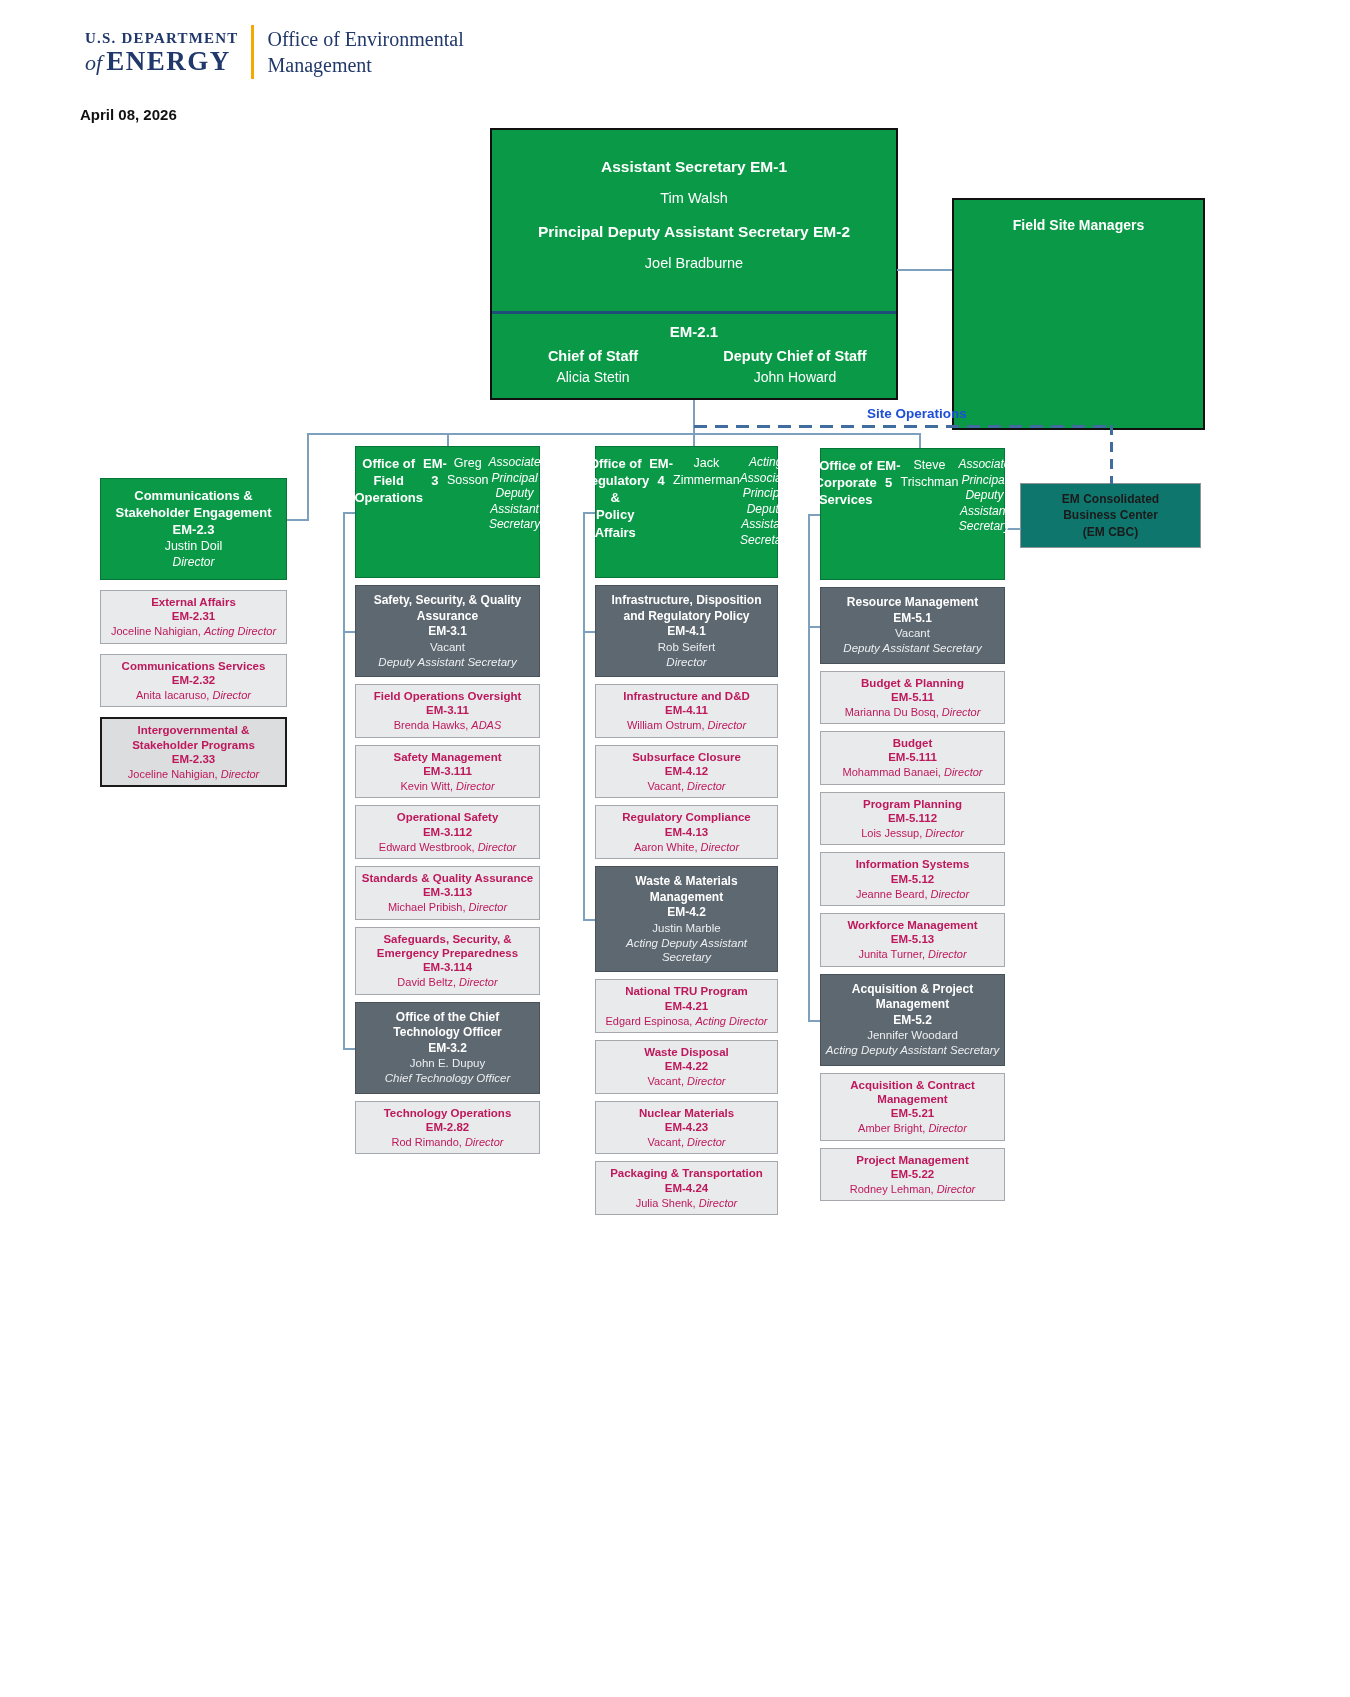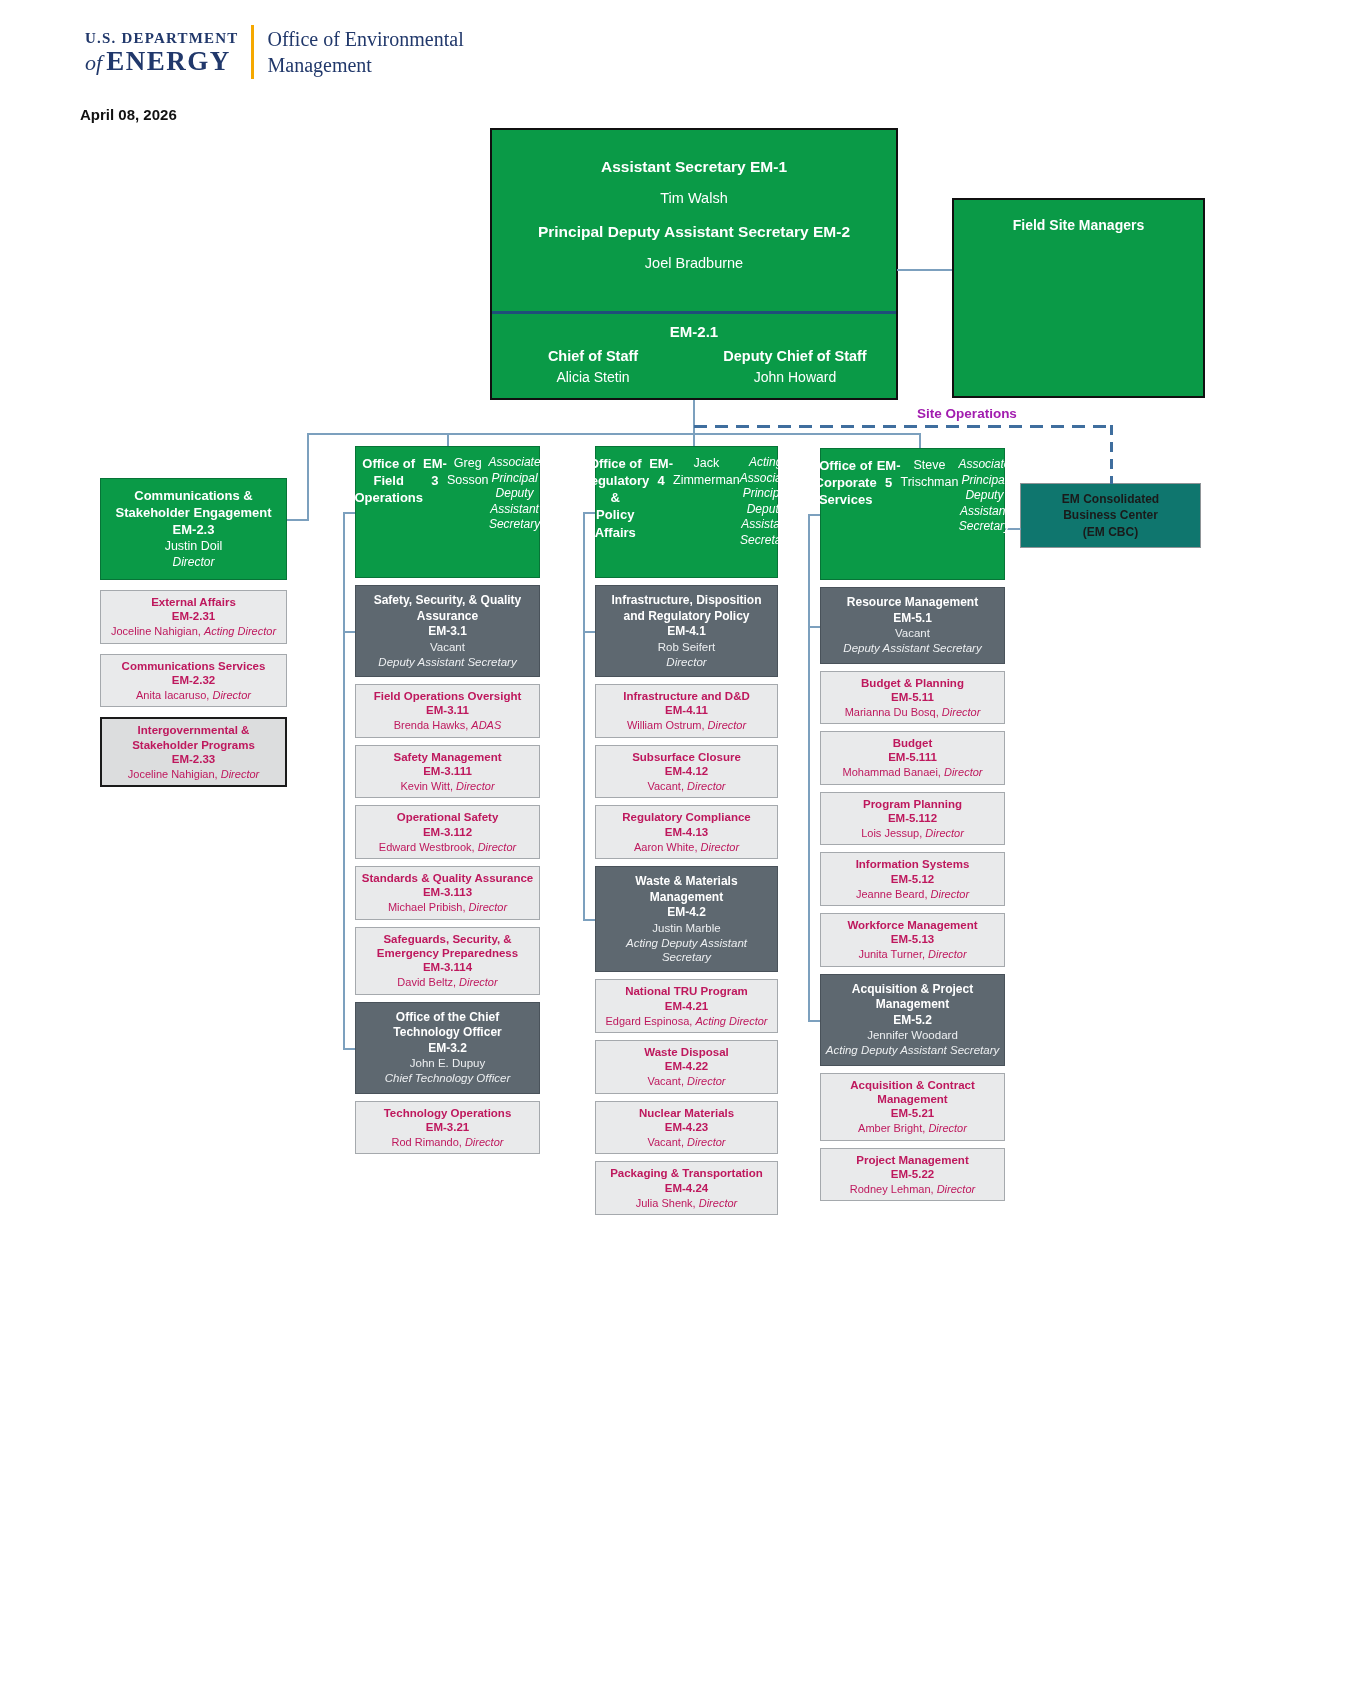--- a/index.html
+++ b/index.html
@@ -27,28 +27,28 @@
   .em1 .n{font-size:14.5px;margin-bottom:17px;}
   .em1-div{position:absolute;left:0;top:181px;width:100%;height:3px;background:#1F4E79;}
   .em21{position:absolute;left:0;top:184px;width:100%;padding-top:9px;}
   .em21 .t{margin-bottom:8px;font-size:15px;font-weight:bold;}
   .em21-row{display:flex;}
   .em21-cell{flex:1;}
   .em21 .t2{font-size:14.5px;font-weight:bold;margin-bottom:5px;}
   .em21 .n2{font-size:14px;}
 
   
-  .fsm{position:absolute;left:952px;top:198px;width:253px;height:200px;background:#0A9A47;
+  .fsm{position:absolute;left:952px;top:198px;width:253px;height:232px;background:#0A9A47;
        border:2px solid #101010;box-sizing:border-box;color:#fff;text-align:center;padding-top:17px;}
   .fsm-title{font-size:14px;font-weight:bold;margin-bottom:4px;}
   .fsm-site{font-size:13px;line-height:1.44;}
 
   
-  .site-ops{position:absolute;left:867px;top:406px;width:200px;text-align:center;
-            font-size:13.5px;font-weight:bold;color:#a21caf;}
+  .site-ops{position:absolute;left:867px;top:406px;width:200px;text-align:left;
+            font-size:13.5px;font-weight:bold;color:#1d4ed8;}
   .cbc{position:absolute;left:1020px;top:483px;width:181px;height:65px;background:#0f766e;
        border:1.5px solid #8F9497;box-sizing:border-box;display:flex;align-items:center;
        justify-content:center;text-align:center;font-size:12px;font-weight:bold;
        line-height:1.35;white-space:pre-line;color:#1a1a1a;}
 
   
   .column{position:absolute;z-index:2;}
   #col-a{left:100px;top:478px;width:187px;}
   #col-b{left:355px;top:446px;width:185px;}
   #col-c{left:595px;top:446px;width:183px;}
@@ -218,21 +218,21 @@
       </div>
       <div class="box dark">
         <div class="title">Office of the Chief
 Technology Officer</div>
         <div class="code">EM-3.2</div>
         <div class="person">John E. Dupuy</div>
         <div class="role">Chief Technology Officer</div>
       </div>
       <div class="box light">
         <div class="title">Technology Operations</div>
-        <div class="code">EM-3.21</div>
+        <div class="code">EM-2.82</div>
         <div class="pline"><span class="pname">Rod Rimando, </span><span class="prole">Director</span></div>
       </div>
     </div>
   <div class="column" id="col-c">
       <div class="box green tall">
         <div class="title">Office of Regulatory &amp;
 Policy Affairs</div>
         <div class="code">EM-4</div>
         <div class="person">Jack Zimmerman</div>
         <div class="role">Acting Associate Principal

